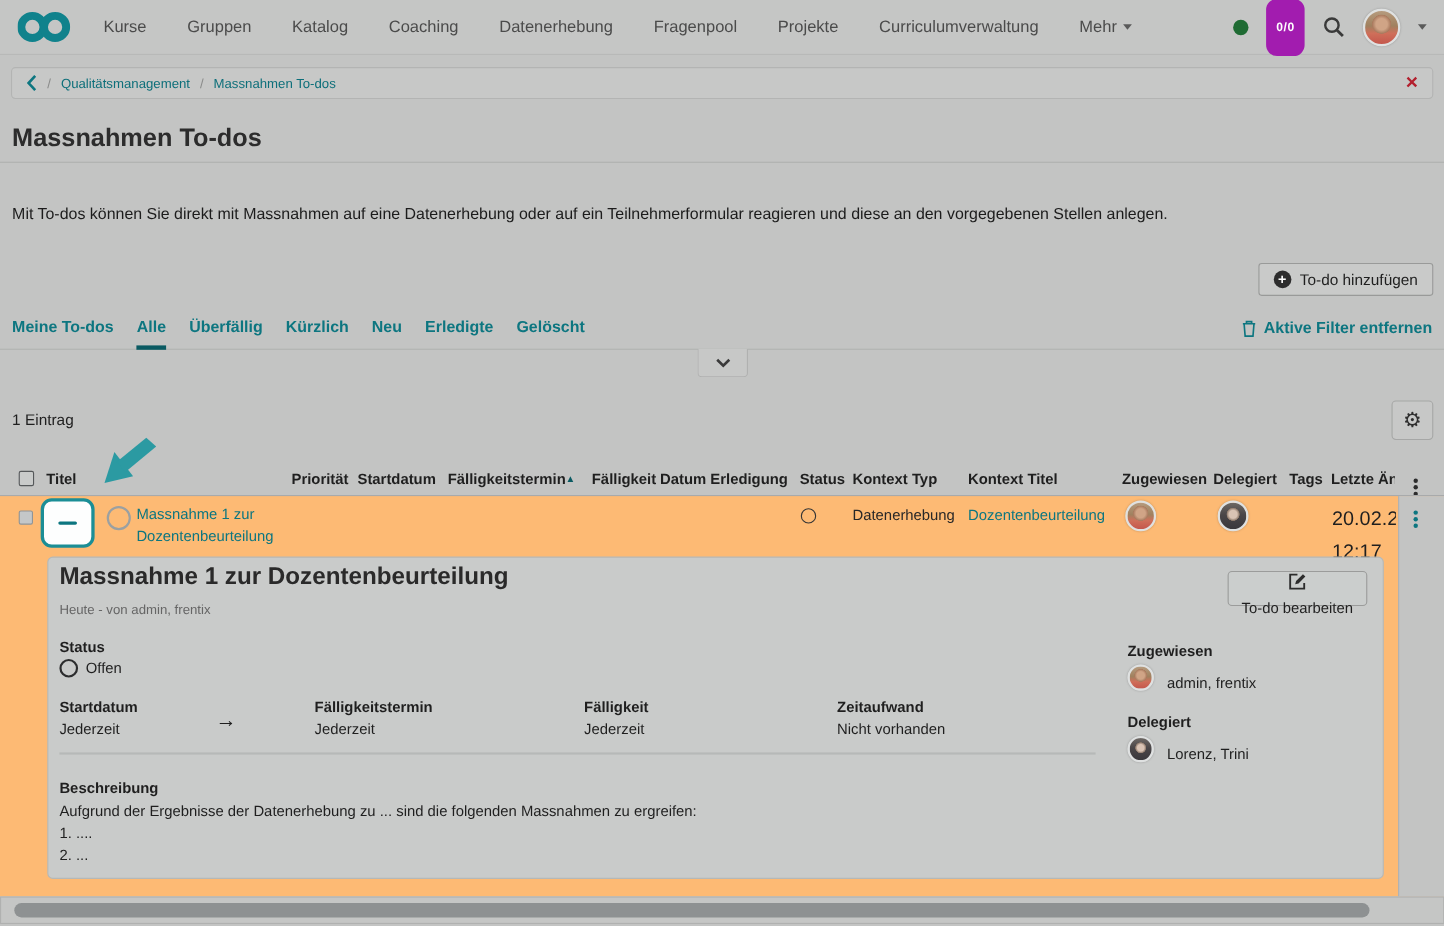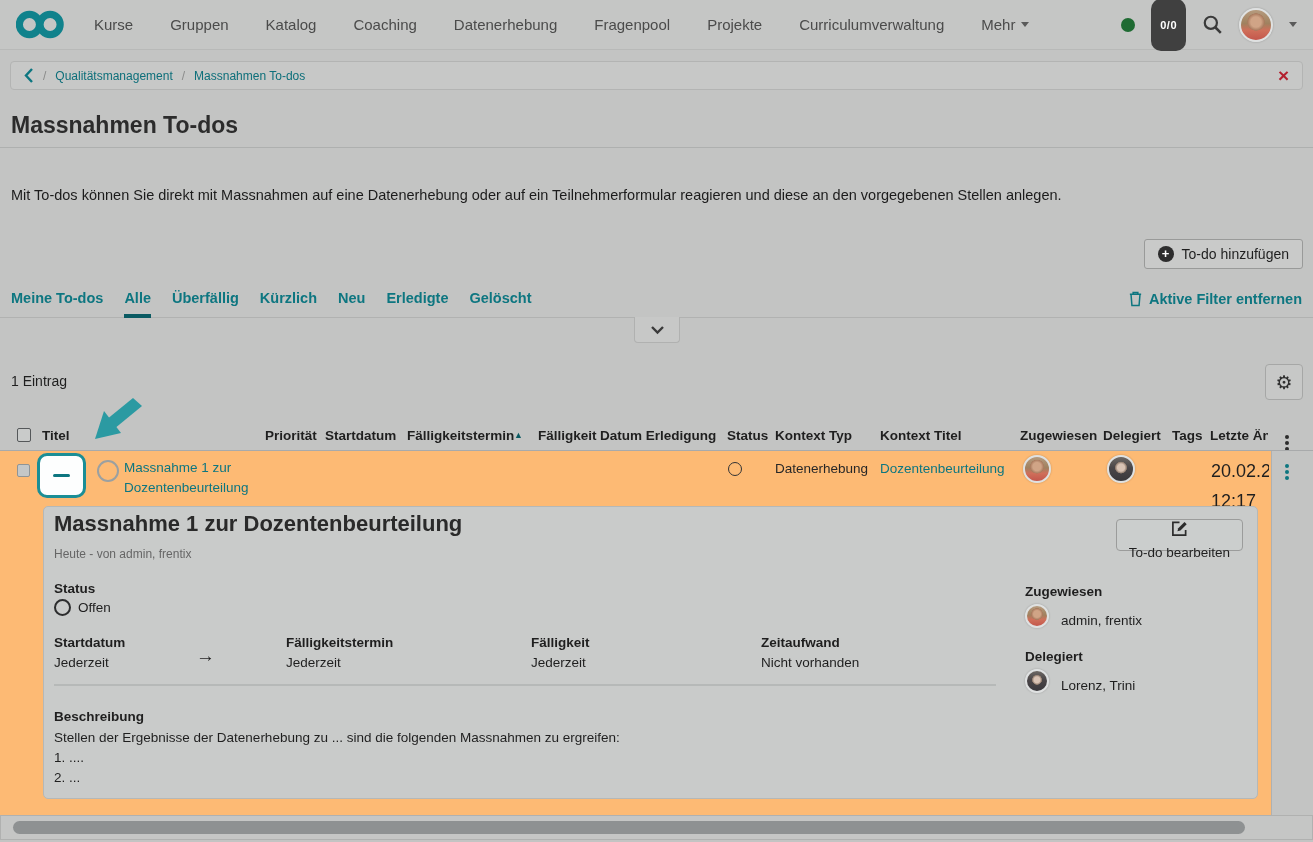--- a/index.html
+++ b/index.html
@@ -21,21 +21,21 @@
   .nav-items { display:flex; gap:37px; font-size:15px; color:#4b4b4b; }
   .nav-items a { cursor:pointer; white-space:nowrap; display:flex; align-items:center; gap:6px; }
   .caret {
     width:0; height:0; display:inline-block;
     border-left:4.5px solid transparent; border-right:4.5px solid transparent;
     border-top:5.5px solid #5a5a5a;
   }
   .nav-right { margin-left:auto; display:flex; align-items:center; gap:16px; }
   .statusdot { width:14px; height:14px; border-radius:50%; background:#1f6b33; }
   .badge {
-    background:#404040; color:#fff; font-size:11px; font-weight:bold;
+    background:#a21caf; color:#fff; font-size:11px; font-weight:bold;
     padding:20px 9px; border-radius:10px; letter-spacing:.5px;
   }
   .searchicon { display:flex; cursor:pointer; }
   .avatar { border-radius:50%; border:2px solid #dfe1e1; box-shadow:0 0 2px rgba(0,0,0,.25); }
   .av-nav { width:34px; height:34px; }
   .av-f {
     background:
       radial-gradient(circle at 50% 40%, #d0a486 22%, #a97a5e 36%, rgba(0,0,0,0) 38%),
       linear-gradient(180deg, #b69b7e 0%, #a0815f 45%, #cf6f5a 68%, #c4574c 100%);
   }
@@ -307,21 +307,21 @@
     <span class="fvalue" style="left:242px; top:148px">Jederzeit</span>
     <span class="flabel" style="left:487px; top:128px">Fälligkeit</span>
     <span class="fvalue" style="left:487px; top:148px">Jederzeit</span>
     <span class="flabel" style="left:717px; top:128px">Zeitaufwand</span>
     <span class="fvalue" style="left:717px; top:148px">Nicht vorhanden</span>
 
     <div class="panel-divider"></div>
 
     <span class="flabel" style="left:10px; top:202px">Beschreibung</span>
     <div class="beschr-lines">
-      <div>Stellen der Ergebnisse der Datenerhebung zu ... sind die folgenden Massnahmen zu ergreifen:</div>
+      <div>Aufgrund der Ergebnisse der Datenerhebung zu ... sind die folgenden Massnahmen zu ergreifen:</div>
       <div>1. ....</div>
       <div>2. ...</div>
     </div>
 
     <span class="flabel" style="left:981px; top:77px">Zugewiesen</span>
     <span class="assignee" style="left:981px; top:97px">
       <span class="avatar av-sm av-f"></span>
       <span>admin, frentix</span>
     </span>
     <span class="flabel" style="left:981px; top:142px">Delegiert</span>

